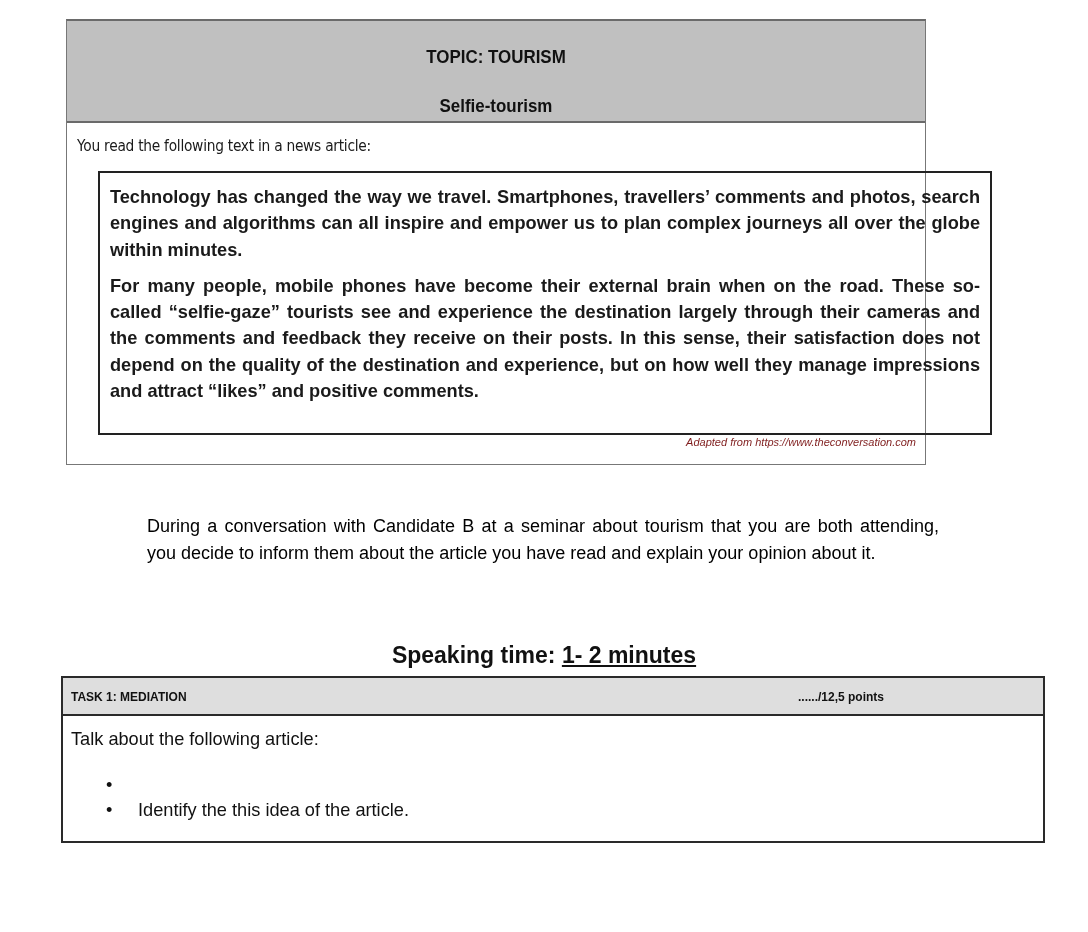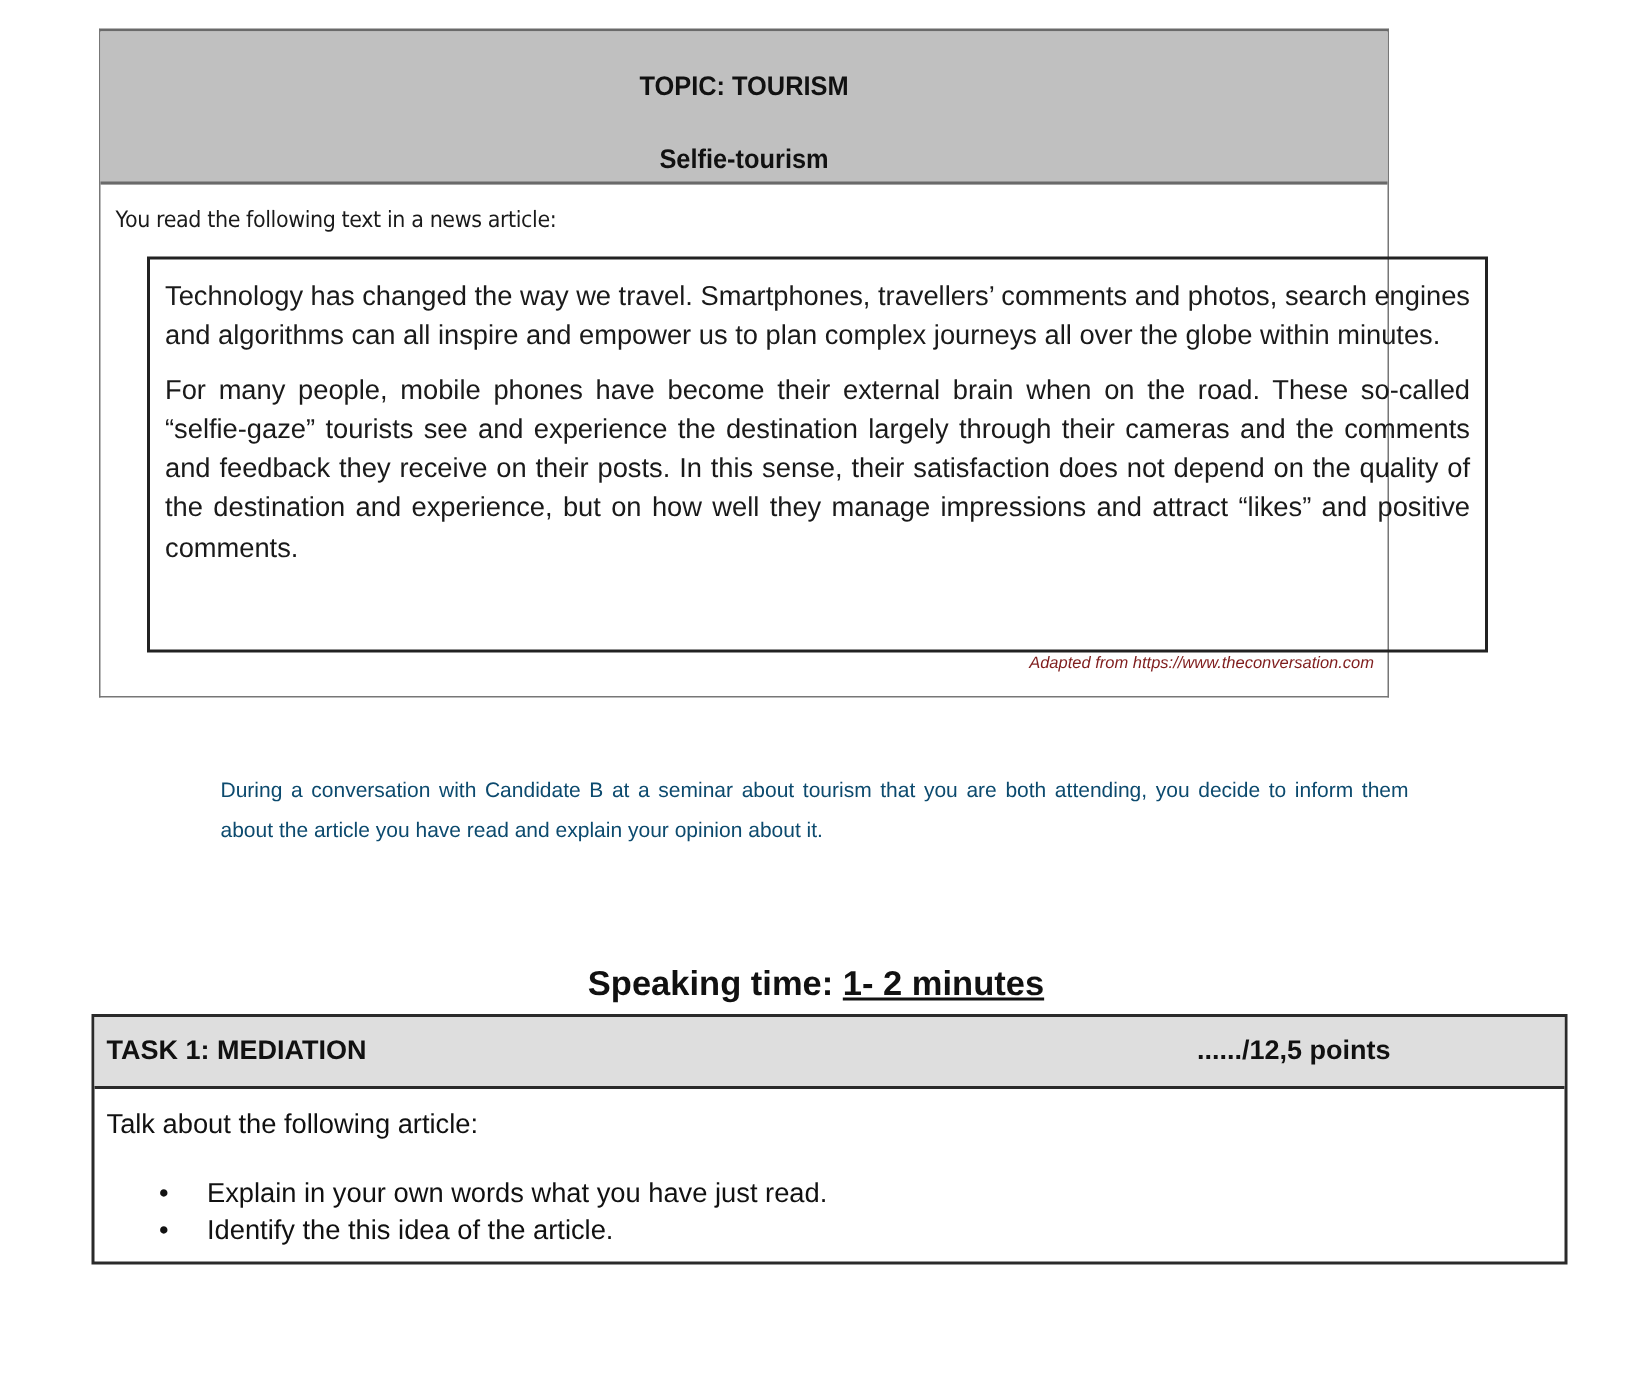--- a/index.html
+++ b/index.html
@@ -71,43 +71,44 @@
       border: 2px solid #222222;
       box-sizing: border-box;
       padding: 11px 10px 0 10px;
     }
     .article-para {
       margin: 0;
       font-size: 18.2px;
       line-height: 26.3px;
       text-align: justify;
       color: #1a1a1a;
+      font-weight: bold;
     }
     .article-para + .article-para {
       margin-top: 10px;
     }
     .source-line {
       position: absolute;
       right: 9px;
       top: 415px;
       font-style: italic;
       font-size: 11px;
       color: #7f1d1d;
     }
 
     
     .instruction {
       position: absolute;
       left: 147px;
       top: 513px;
       width: 792px;
-      font-size: 14px;
+      font-size: 18px;
       line-height: 26.5px;
       text-align: justify;
-      color: #0c4a6e;
+      color: #000000;
       margin: 0;
     }
 
     
     .speaking-time {
       position: absolute;
       left: 0;
       width: 1088px;
       top: 644px;
       text-align: center;
@@ -124,27 +125,27 @@
     .task-box {
       position: absolute;
       left: 61px;
       top: 676px;
       width: 984px;
       height: 167px;
       border: 2px solid #2a2a2a;
       box-sizing: border-box;
     }
     .task-header {
-      height: 48px;
+      height: 38px;
       background: #dedede;
       border-bottom: 2px solid #2a2a2a;
       box-sizing: border-box;
       position: relative;
       font-weight: bold;
-      font-size: 18px;
+      font-size: 12px;
     }
     .task-title {
       position: absolute;
       left: 8px;
       top: 12px;
     }
     .task-points {
       position: absolute;
       left: 735px;
       top: 12px;
@@ -205,21 +206,20 @@
 <section class="task-box">
   <div class="task-header">
     <span class="task-title">TASK 1: MEDIATION</span>
     <span class="task-points">....../12,5 points</span>
   </div>
   <div class="task-body">
     <div class="task-lead">Talk about the following article:</div>
     <ul class="task-list">
       <li>
         <span class="bullet">•</span>
-        <span>Explain in your own words what you have just read.</span>
       </li>
       <li>
         <span class="bullet">•</span>
         <span>Identify the this idea of the article.</span>
       </li>
     </ul>
   </div>
 </section>
 
 </body></html>

